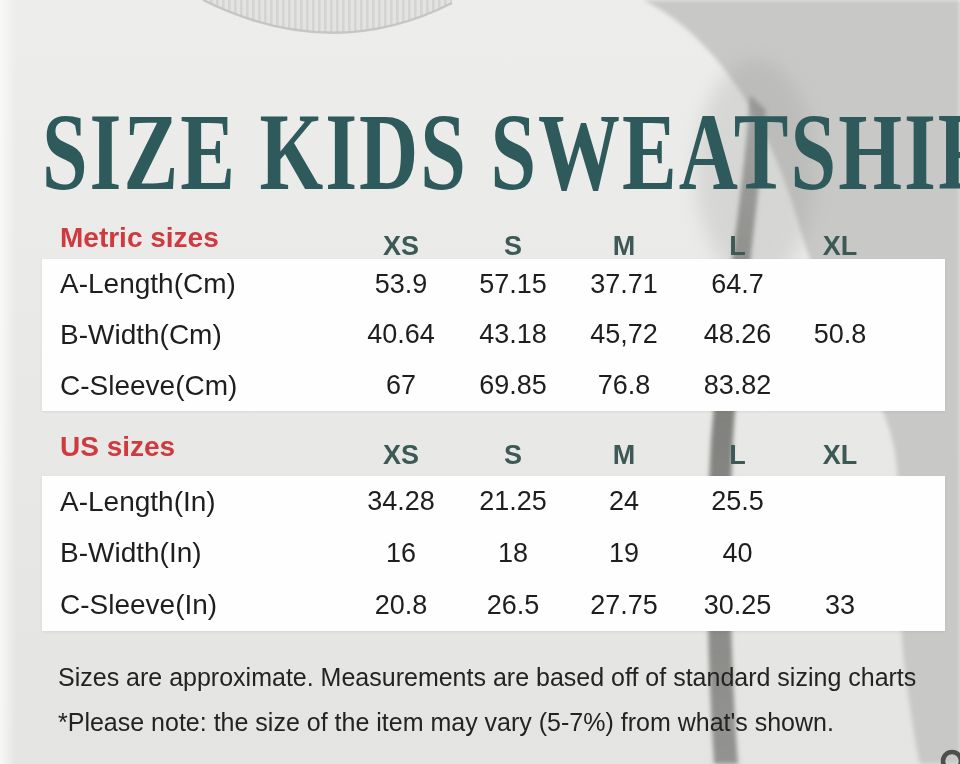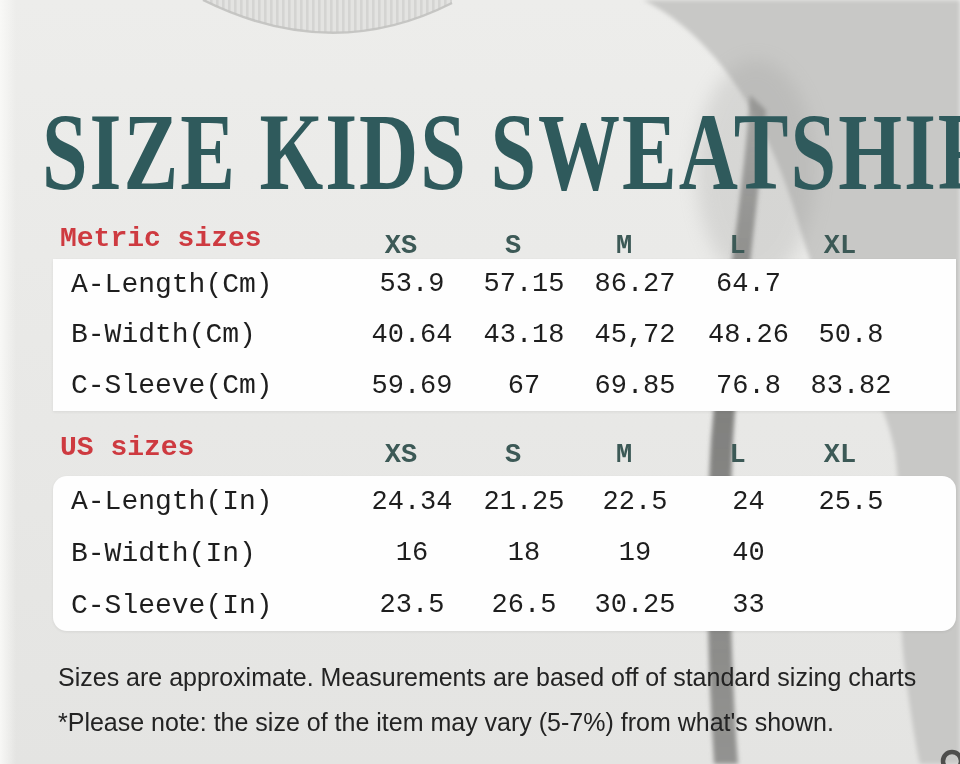--- a/index.html
+++ b/index.html
@@ -18,32 +18,30 @@
     position:absolute;left:42px;top:97px;width:903px;margin:0;z-index:2;
     font-family:"Liberation Serif", serif;font-weight:bold;
     font-size:82px;line-height:1;letter-spacing:2px;white-space:nowrap;
     text-align:center;color:#2f5a5c;
     transform:scaleY(1.35);transform-origin:50% 0;
   }
   .grid-row{
     position:absolute;left:42px;width:903px;z-index:2;
     display:grid;grid-template-columns:302px 114px 110px 112px 115px 90px 1fr;
     align-items:center;
-    font-family:Liberation Mono, monospace;
   }
   .hdr1{top:214px;height:48px;}
   .hdr2{top:423px;height:48px;}
   .band{
     position:absolute;left:42px;width:903px;z-index:1;background:#fefefe;
     display:grid;grid-template-rows:repeat(3,1fr);
     box-shadow:0 1px 3px rgba(0,0,0,.07);
-    margin-left:11px;
   }
   .band1{top:259px;height:152px;}
-  .band2{top:476px;height:155px;border-radius:14px;}
+  .band2{top:476px;height:155px;}
   .band .grid-row{position:relative;left:0;top:0;width:100%;height:100%;}
   .cell{font-size:27px;text-align:center;}
   .cell.lab{text-align:left;padding-left:18px;font-size:28px;}
   .red{color:#ce3a40;font-weight:bold;font-size:27px;}
   .teal{color:#3c5956;font-weight:bold;font-size:27px;margin-top:16px;}
   .foot{
     position:absolute;left:48px;width:900px;z-index:2;margin:10px;
     font-size:25px;color:#232323;line-height:1.2;
   }
   .foot1{top:652px;}
@@ -98,36 +96,35 @@
     <div class="cell teal">L</div>
     <div class="cell teal">XL</div>
     <div class="cell"></div>
   </div>
 
   <div class="band band1">
     <div class="grid-row">
       <div class="cell lab">A-Length(Cm)</div>
       <div class="cell">53.9</div>
       <div class="cell">57.15</div>
-      <div class="cell">86.27</div>
+      <div class="cell">37.71</div>
       <div class="cell">64.7</div>
       <div class="cell"></div>
     </div>
     <div class="grid-row">
       <div class="cell lab">B-Width(Cm)</div>
       <div class="cell">40.64</div>
       <div class="cell">43.18</div>
       <div class="cell">45,72</div>
       <div class="cell">48.26</div>
       <div class="cell">50.8</div>
       <div class="cell"></div>
     </div>
     <div class="grid-row">
       <div class="cell lab">C-Sleeve(Cm)</div>
-      <div class="cell">59.69</div>
       <div class="cell">67</div>
       <div class="cell">69.85</div>
       <div class="cell">76.8</div>
       <div class="cell">83.82</div>
       <div class="cell"></div>
     </div>
   </div>
 
   <div class="grid-row hdr2">
     <div class="cell lab red">US sizes</div>
@@ -135,39 +132,39 @@
     <div class="cell teal">S</div>
     <div class="cell teal">M</div>
     <div class="cell teal">L</div>
     <div class="cell teal">XL</div>
     <div class="cell"></div>
   </div>
 
   <div class="band band2">
     <div class="grid-row">
       <div class="cell lab">A-Length(In)</div>
-      <div class="cell">24.34</div>
+      <div class="cell">34.28</div>
       <div class="cell">21.25</div>
-      <div class="cell">22.5</div>
       <div class="cell">24</div>
       <div class="cell">25.5</div>
       <div class="cell"></div>
     </div>
     <div class="grid-row">
       <div class="cell lab">B-Width(In)</div>
       <div class="cell">16</div>
       <div class="cell">18</div>
       <div class="cell">19</div>
       <div class="cell">40</div>
       <div class="cell"></div>
     </div>
     <div class="grid-row">
       <div class="cell lab">C-Sleeve(In)</div>
-      <div class="cell">23.5</div>
+      <div class="cell">20.8</div>
       <div class="cell">26.5</div>
+      <div class="cell">27.75</div>
       <div class="cell">30.25</div>
       <div class="cell">33</div>
       <div class="cell"></div>
     </div>
   </div>
 
   <p class="foot foot1">Sizes are approximate. Measurements are based off of standard sizing charts</p>
   <p class="foot foot2">*Please note: the size of the item may vary (5-7%) from what's shown.</p>
 
 </div>

